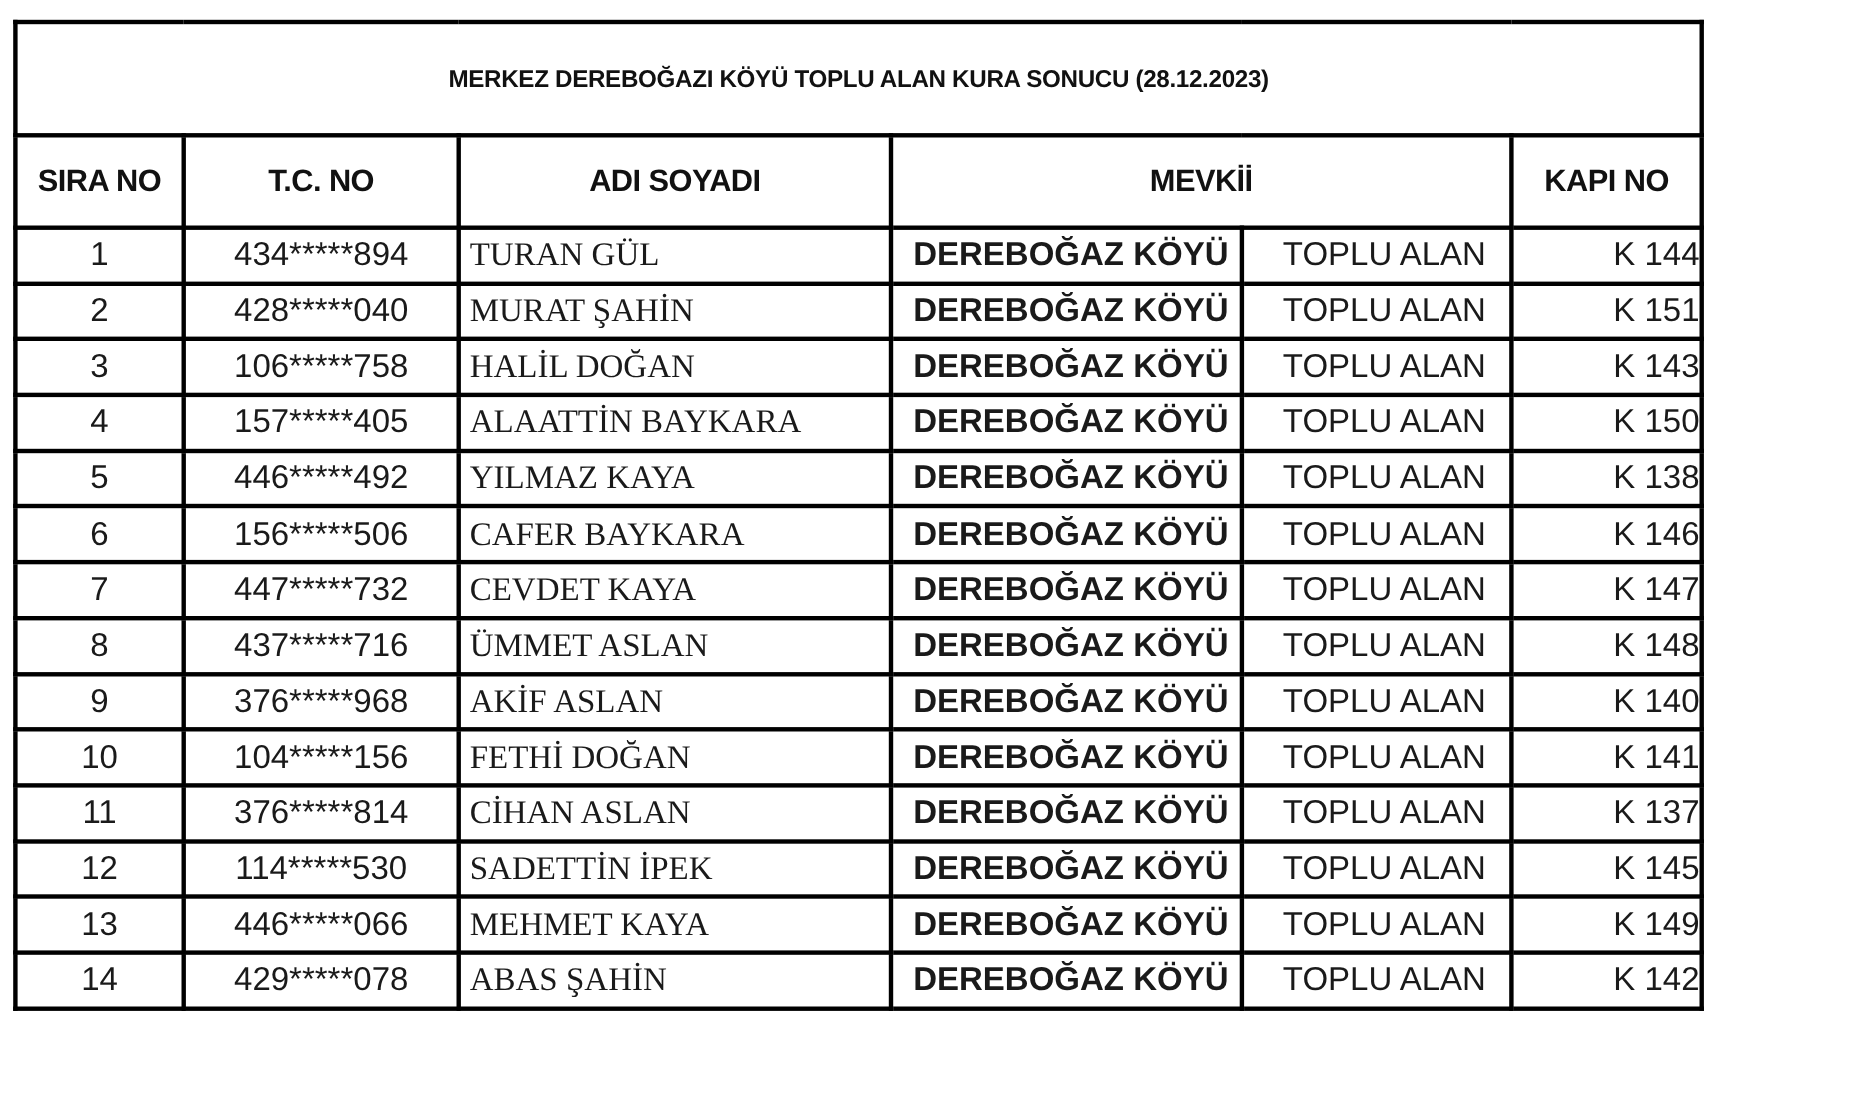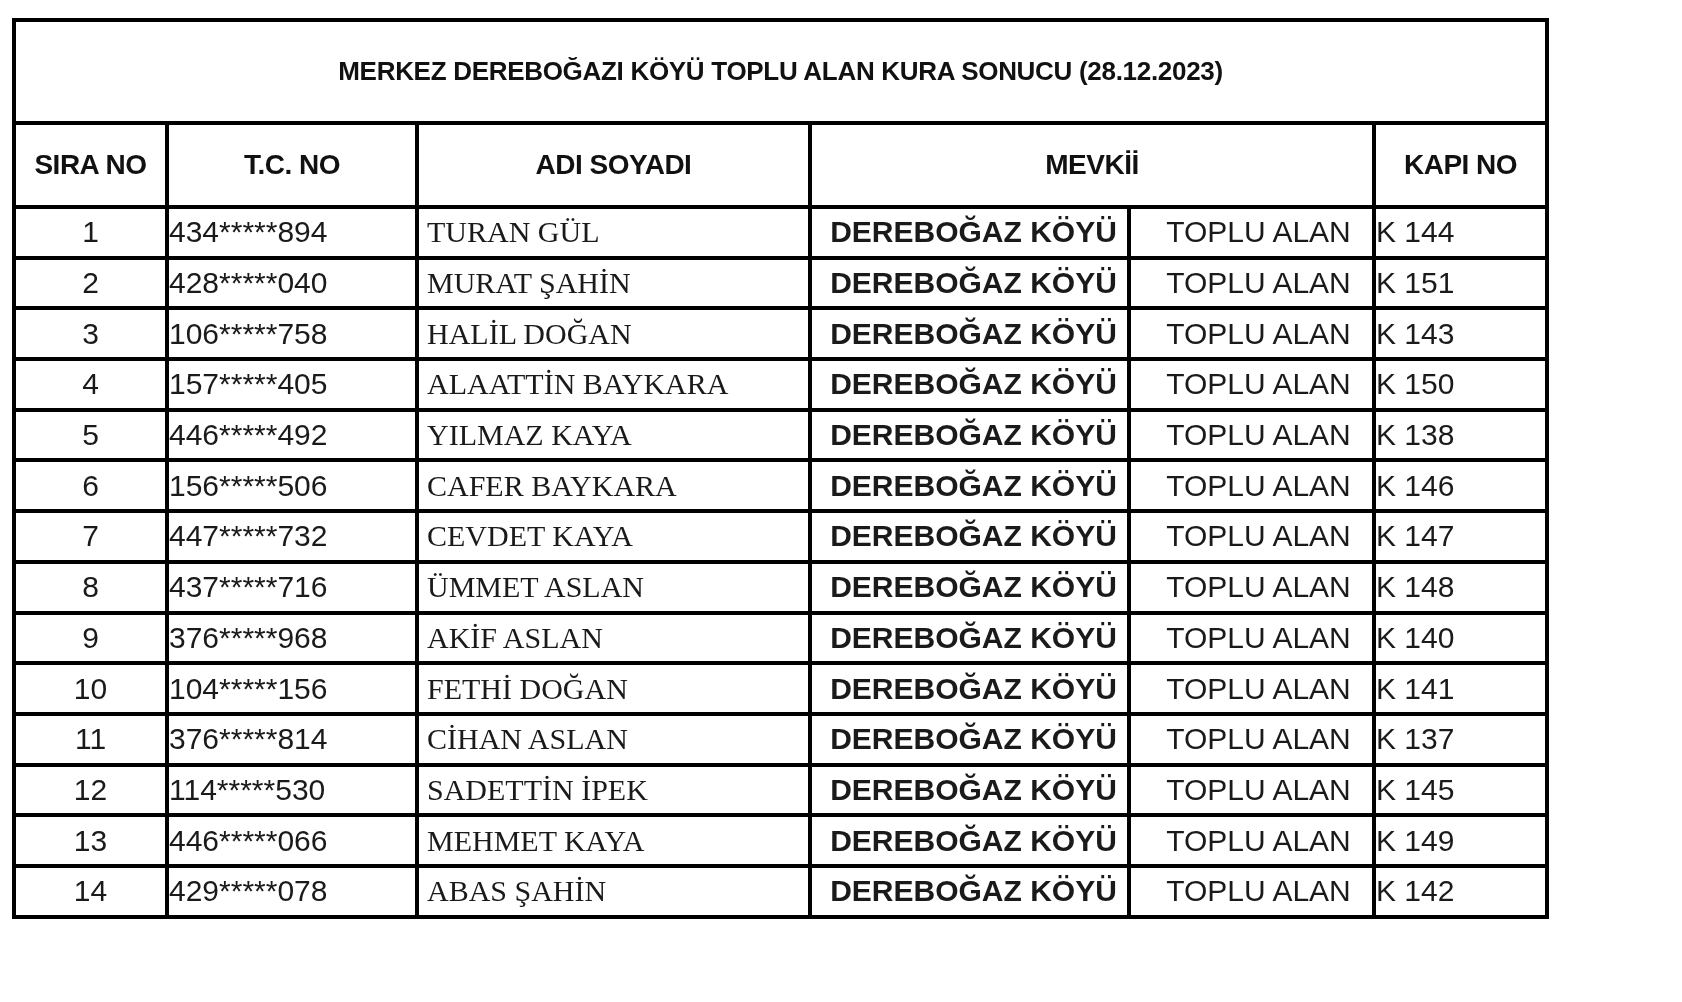--- a/index.html
+++ b/index.html
@@ -1,30 +1,30 @@
 <!DOCTYPE html>
 <html><head>
 <meta charset="utf-8">
 <style>
   html, body { margin:0; padding:0; background:#ffffff; }
   body { width:1682px; height:1002px; position:relative; overflow:hidden;
          font-family:"Liberation Sans", "DejaVu Sans", sans-serif; color:#111; }
   .sheet { position:absolute; left:12px; top:18px; width:1533px; }
   table { border-collapse:collapse; width:1533px; table-layout:fixed; }
   td, th { border:4px solid #000; padding:0; box-sizing:border-box; }
-  .title-cell { height:103px; text-align:center; font-weight:bold; font-size:26px;
+  .title-cell { height:103px; text-align:center; font-weight:bold; font-size:22px;
                 letter-spacing:-0.3px; color:#111; }
   .hdr th { height:84px; font-size:28px; font-weight:bold; letter-spacing:-0.5px; }
   .row td { height:50.7px; font-size:30px; line-height:1; color:#1a1a1a; white-space:nowrap; }
   .c-num { text-align:center; }
-  .c-tc { }
+  .c-tc { text-align:center; }
   .c-name { text-align:left; padding-left:8px;font-family:Liberation Serif, serif; }
   .c-loc1 { text-align:center; padding-left:8px;font-weight:bold; }
   .c-loc2 { text-align:center; padding-left:14px; }
-  .c-kapi { text-align:left; }
+  .c-kapi { text-align:right; }
 </style>
 </head>
 <body>
 
 <div class="sheet">
   <table>
     <colgroup>
       <col style="width:153px">
       <col style="width:250px">
       <col style="width:393px">

